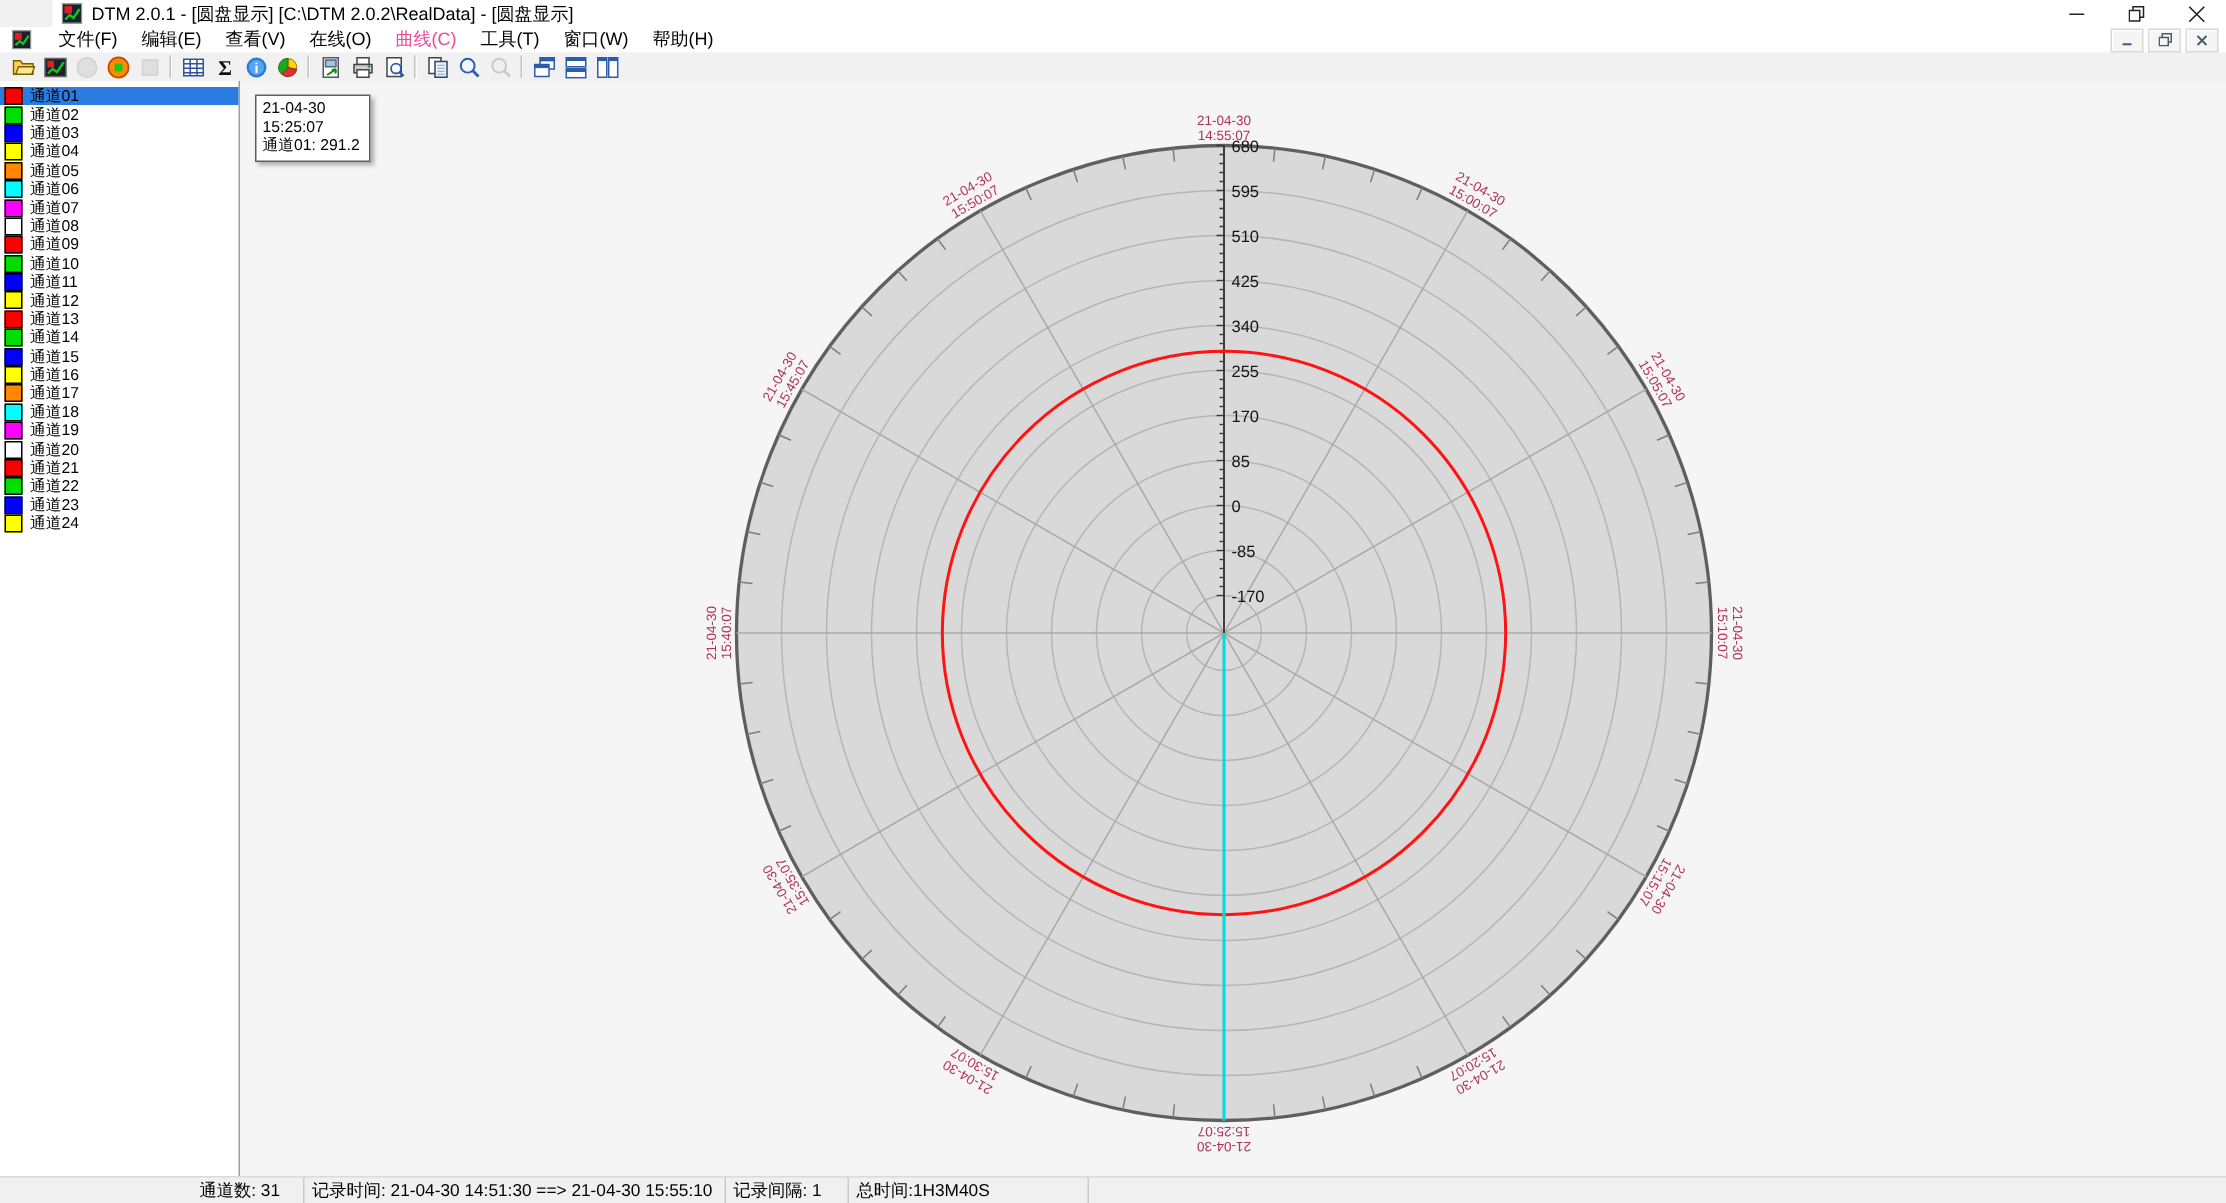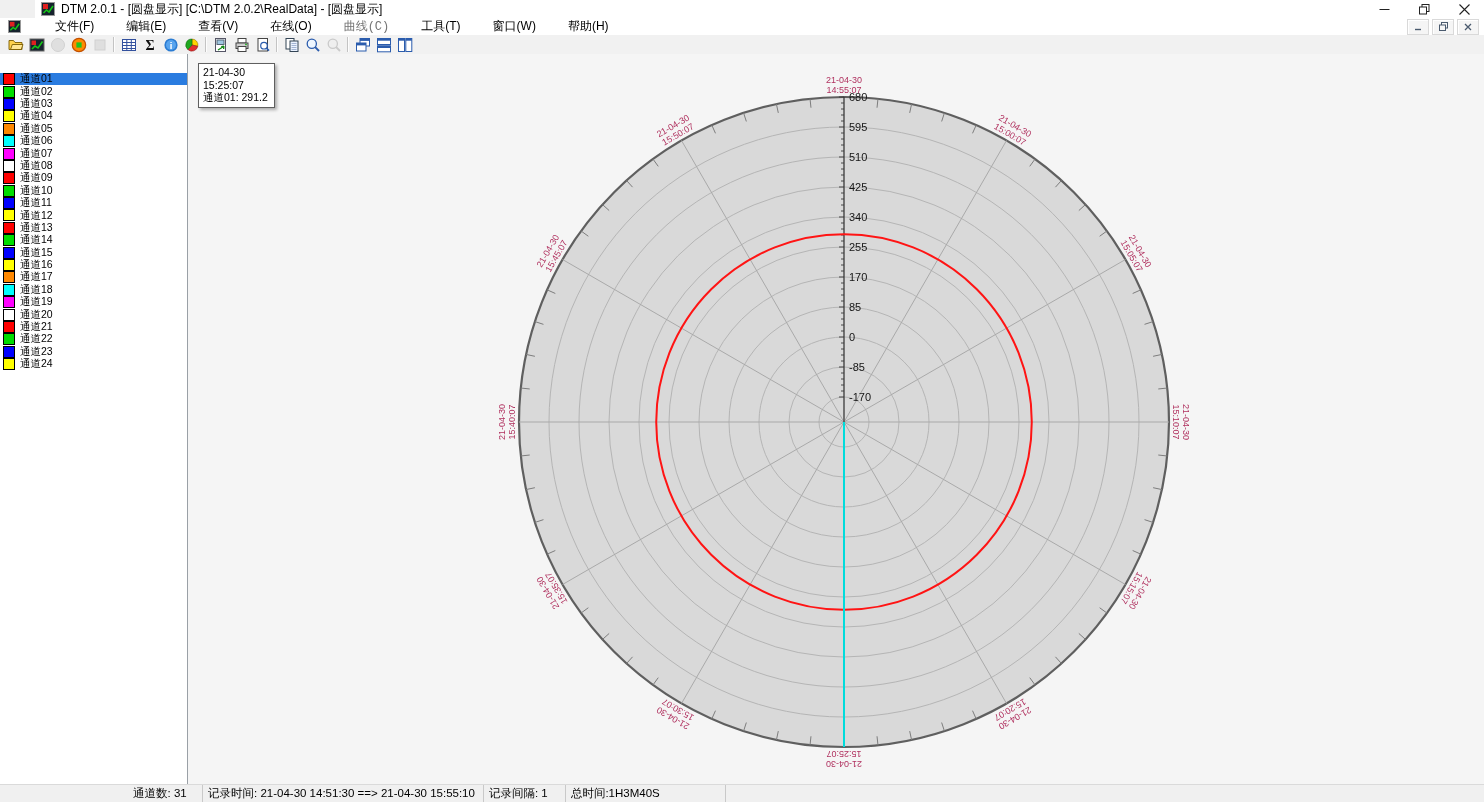--- a/index.html
+++ b/index.html
@@ -7,34 +7,34 @@
        font-family:"Liberation Sans","DejaVu Sans",sans-serif;color:#000;}
   
   .titlebar{height:18px;background:#ffffff;display:flex;align-items:center;margin-left:35px;}
   .app-icon{width:14px;height:14px;margin-left:6px;flex:none;}
   .title-text{font-size:12px;margin-left:6px;white-space:nowrap;}
   .win-controls{margin-left:auto;display:flex;height:18px;}
   .win-btn{width:40px;height:18px;display:flex;align-items:center;justify-content:center;}
   
   .menubar{height:17px;background:#ffffff;display:flex;align-items:center;font-size:12px;}
   .mdi-doc-icon{width:13px;height:13px;margin-left:8px;margin-right:10px;flex:none;}
-  .menu-item{padding:0 8px;white-space:nowrap;margin-left:16px;}
-  .menu-item.disabled{color:#737373;font-family:Liberation Mono, monospace;}
+  .menu-item{padding:0 8px;white-space:nowrap;}
+  .menu-item.disabled{color:#ec4899;}
   .mdi-controls{margin-left:auto;display:flex;gap:3px;margin-right:5px;}
   .mdi-btn{width:20px;height:14px;background:#f5f5f5;border:1px solid #d9d9d9;
            box-shadow:inset 1px 1px 0 #fff;display:flex;align-items:center;justify-content:center;}
   
   .toolbar{height:19px;background:#f1f1f1;border-bottom:1px solid #e2e2e2;display:flex;align-items:center;padding-left:5px;}
   .tb-btn{width:21px;height:18px;display:flex;align-items:center;justify-content:center;flex:none;}
   .tb-btn svg{width:16px;height:16px;}
   .tb-btn.disabled{filter:grayscale(1) opacity(.45);}
   .tb-sep{width:1px;height:15px;background:#c3c3c3;border-right:1px solid #fdfdfd;margin:0 3px;flex:none;}
   
   .main{position:absolute;top:54px;left:0;right:0;bottom:17px;display:flex;}
-  .sidebar{width:188px;background:#ffffff;border-right:1px solid #9aa0a6;box-sizing:border-box;padding-top:19px;}
+  .sidebar{width:160px;background:#ffffff;border-right:1px solid #9aa0a6;box-sizing:border-box;padding-top:4px;}
   .channel{display:flex;align-items:center;height:12.4px;font-size:10.5px;padding-left:3px;}
   .swatch{width:10px;height:10px;border:1px solid #000;margin-right:5px;flex:none;box-sizing:content-box;}
   .chart-area{position:relative;flex:1;background:#f5f5f5;overflow:hidden;}
   .tooltip{position:absolute;left:10px;top:9px;background:#fff;border:1px solid #5f5f5f;
            box-shadow:2px 2px 3px rgba(0,0,0,.3);padding:2px 6px 3px 4px;font-size:10.5px;line-height:12.5px;z-index:5;}
   
   .statusbar{position:absolute;left:0;right:0;bottom:0;height:17px;background:#f0f0f0;
              border-top:1px solid #dadada;display:flex;align-items:center;font-size:11.5px;}
   .sb-seg{height:100%;display:flex;align-items:center;padding:0 8px 0 5px;box-sizing:border-box;
           border-right:1px solid #c9c9c9;white-space:nowrap;}

